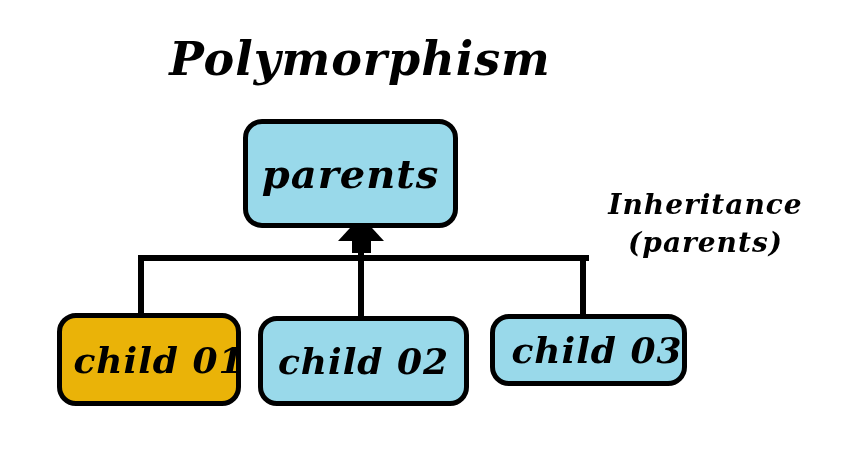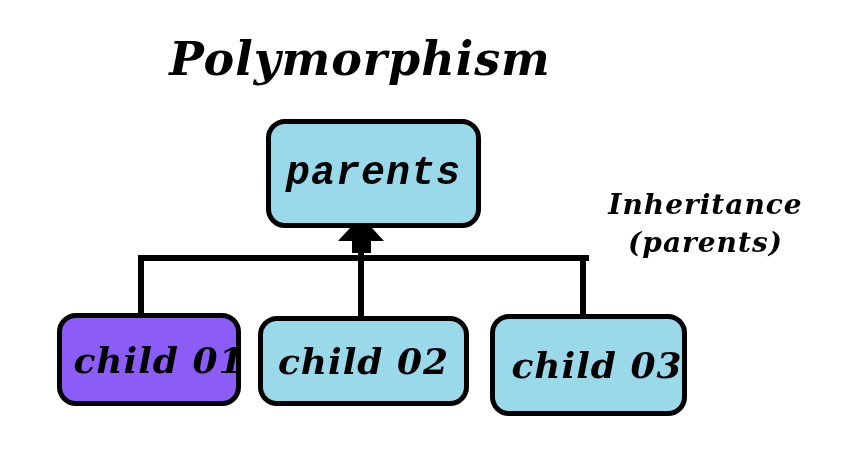--- a/index.html
+++ b/index.html
@@ -37,25 +37,25 @@
     border: 5px solid #000000;
     border-radius: 19px;
     display: flex;
     align-items: center;
     justify-content: center;
   }
   .node .label {
     font-size: 38px;
     white-space: nowrap;
   }
-  .node-parent  { left: 266px; top: 119px; width: 215px; height: 109px; font-family: Liberation Mono, monospace; }
+  .node-parent  { left: 243px; top: 119px; width: 215px; height: 109px; }
   .node-parent .label { font-size: 40px; }
   .node-child1  { left: 57px;  top: 313px; width: 184px; height: 93px; }
   .node-child2  { left: 258px; top: 316px; width: 211px; height: 90px; }
-  .node-child3  { left: 490px; top: 314px; width: 197px; height: 102px; padding-left: 17px; }
+  .node-child3  { left: 490px; top: 314px; width: 197px; height: 72px; padding-left: 17px; }
   .node-child1 .label, .node-child2 .label, .node-child3 .label { font-size: 36px; }
 
   .line {
     position: absolute;
     background: #000000;
   }
   .line-horizontal   { left: 138px; top: 255px; width: 451px; height: 6px; }
   .line-left-vert    { left: 138px; top: 255px; width: 6px;  height: 60px; }
   .line-middle-vert  { left: 358px; top: 246px; width: 6px;  height: 72px; }
   .line-right-vert   { left: 580px; top: 255px; width: 6px;  height: 61px; }
@@ -101,21 +101,21 @@
   <div class="line line-middle-vert" style="background-color: rgb(0, 0, 0);"></div>
   <div class="line line-right-vert" style="background-color: rgb(0, 0, 0);"></div>
 
   <div class="arrow-up"></div>
   <div class="arrow-stem" style="background-color: rgb(0, 0, 0);"></div>
 
   <div class="node node-parent" style="background-color: rgb(153, 217, 234);">
     <span class="label hand">parents</span>
   </div>
 
-  <div class="node node-child1" style="background-color: #8b5cf6; padding-left: 20px;">
+  <div class="node node-child1" style="background-color: #eab308; padding-left: 20px;">
     <span class="label hand">child 01</span>
   </div>
 
   <div class="node node-child2" style="background-color: rgb(153, 217, 234);">
     <span class="label hand">child 02</span>
   </div>
 
   <div class="node node-child3" style="background-color: rgb(153, 217, 234);">
     <span class="label hand">child 03</span>
   </div>

